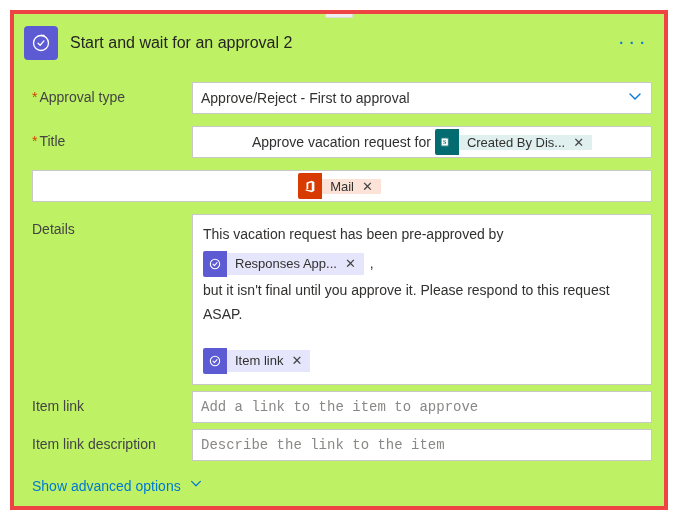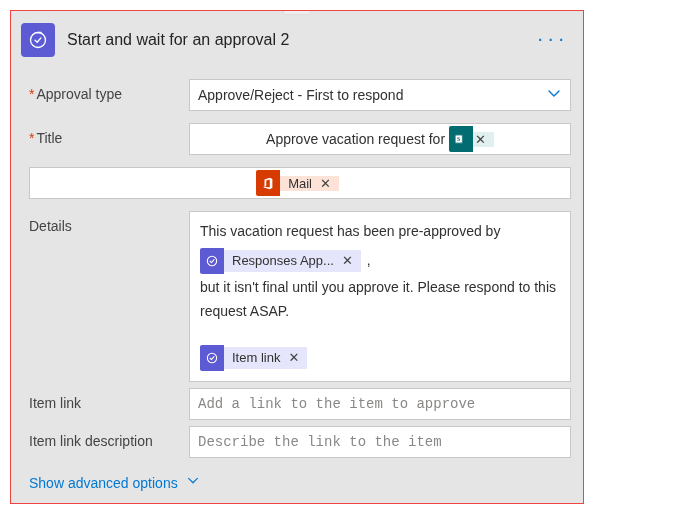--- a/index.html
+++ b/index.html
@@ -4,23 +4,23 @@
   <style>
     * { box-sizing: border-box; margin: 0; padding: 0; }
     body {
       font-family: "Segoe UI", Arial, sans-serif;
       font-size: 13px;
       color: #323130;
       background: #fff;
       padding: 10px;
     }
     .card {
-      width: 574px;
-      border: 1px solid #ef4444;
-      background: #e5e5e5;
+      width: 658px;
+      border: 4px solid #ef4444;
+      background: #bef264;
     }
     .handle {
       height: 4px;
       display: flex;
       justify-content: center;
     }
     .handle .tab {
       width: 28px;
       height: 4px;
       background: #eee;
@@ -187,41 +187,42 @@
     </div>
     <div class="header-title">Start and wait for an approval 2</div>
     <div class="ellipsis">· · ·</div>
   </div>
 
   <div class="body">
 
     <div class="row">
       <div class="label req">Approval type</div>
       <div class="field dropdown">
-        <span>Approve/Reject - First to respond</span>
+        <span>Approve/Reject - First to approval</span>
         <span class="chev">
           <svg width="16" height="16" viewBox="0 0 16 16">
               <path d="M3 5 L8 10 L13 5" stroke="#0078d4" stroke-width="1.4" fill="none" stroke-linecap="round" stroke-linejoin="round"></path>
             </svg>
         </span>
       </div>
     </div>
 
     <div class="row">
       <div class="label req">Title</div>
       <div class="field">
         <span class="inline-text">Approve vacation request for</span>
         <span class="token sp">
           <span class="t-icon">
             <svg width="14" height="14" viewBox="0 0 16 16">
                 <rect x="1" y="3" width="9" height="10" rx="1" fill="#fff" opacity="0.25"></rect>
                 <rect x="2" y="4" width="7" height="8" rx="1" fill="#fff"></rect>
                 <text x="5.5" y="10.5" font-size="7" text-anchor="middle" fill="#036C70" font-family="Segoe UI" font-weight="600">S</text>
               </svg>
           </span>
+          <span class="t-label">Created By Dis...</span>
           <span class="t-x">✕</span>
         </span>
       </div>
     </div>
 
     <div class="row">
       <div class="field" style="padding-left:3px;">
         <span class="token off">
           <span class="t-icon">
             <svg width="14" height="14" viewBox="0 0 16 16">

